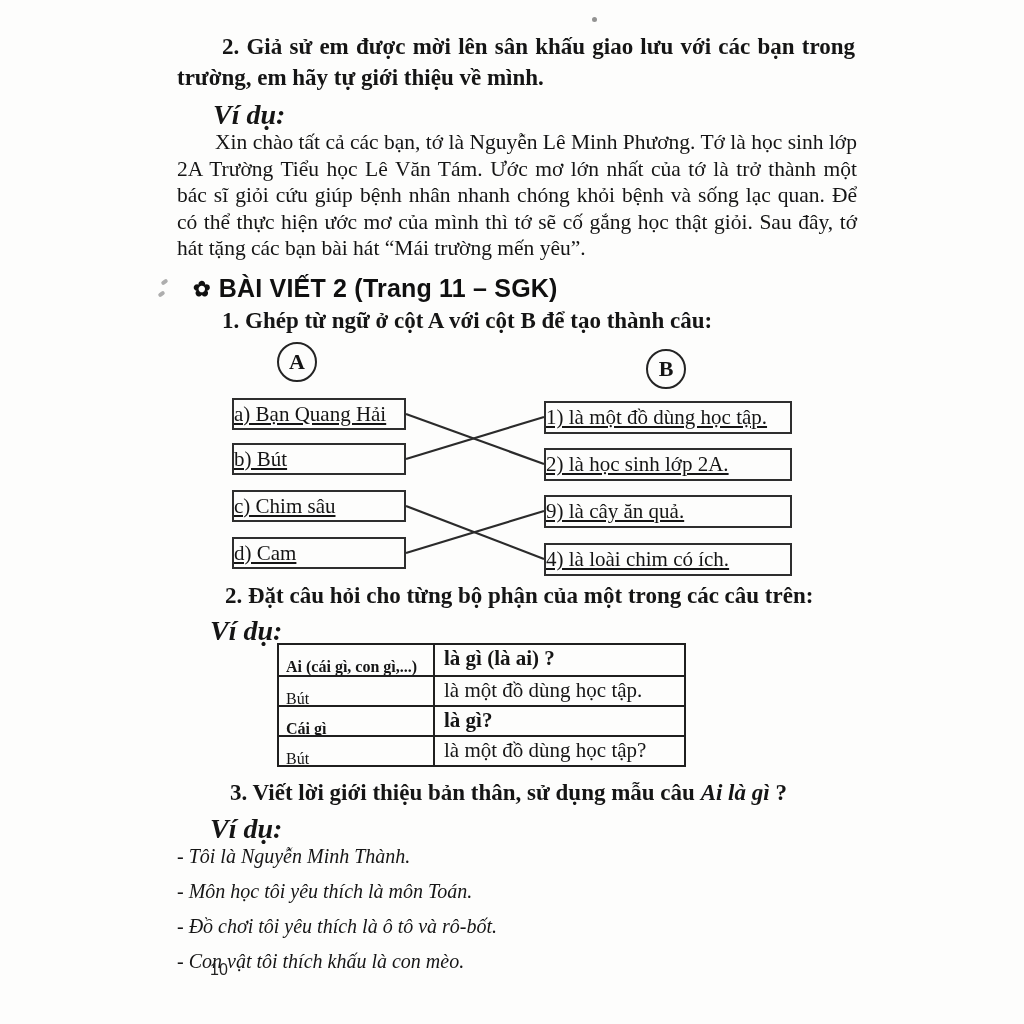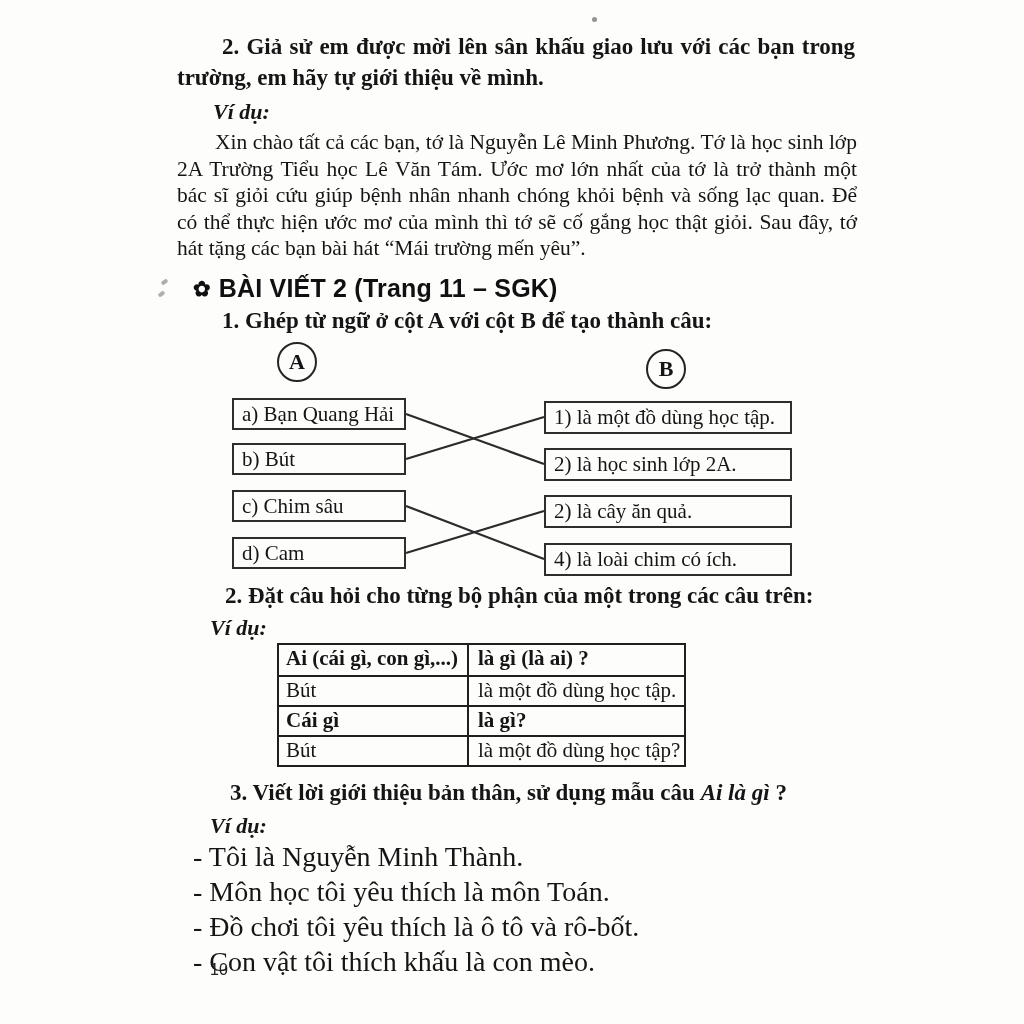--- a/index.html
+++ b/index.html
@@ -13,21 +13,21 @@
   }
   .abs { position:absolute; }
 
   
   .intro-title {
     left:177px; top:31px; width:678px;
     font-weight:bold; font-size:23px; line-height:31px;
     text-align:justify; text-indent:45px;
   }
   .vidu {
-    font-style:italic; font-weight:600; font-size:22px;
+    font-style:italic; font-weight:600; font-size:28px;
   }
   #vidu1 { left:213px; top:99px; }
   .example-para {
     left:177px; top:129px; width:680px;
     font-size:21.5px; line-height:26.5px;
     text-align:justify; text-indent:38px;
   }
 
   
   .section-heading {
@@ -51,21 +51,21 @@
     border:2px solid #242424; border-radius:50%;
     display:flex; align-items:center; justify-content:center;
     font-weight:bold; font-size:22px; background:#fdfdfc;
   }
   #circle-a { left:277px; top:342px; }
   #circle-b { left:646px; top:349px; }
 
   .mbox {
     border:2px solid #2e2e2e; background:#fdfdfc;
     font-size:21px; display:flex; align-items:center;
-    padding-left:8px; white-space:nowrap; overflow:hidden;
+    padding-left:0; white-space:nowrap; overflow:hidden;text-decoration:underline;
   }
   .mbox-left  { left:232px; width:174px; height:32px; }
   .mbox-right { left:544px; width:248px; height:33px; }
   #box-a { top:398px; } #box-b { top:443px; } #box-c { top:490px; } #box-d { top:537px; }
   #box-1 { top:401px;text-align:center; } #box-2 { top:448px; } #box-3 { top:495px; } #box-4 { top:543px; }
 
   #connector-svg { left:0; top:0; width:1024px; height:1024px; pointer-events:none; }
   #connector-svg line { stroke:#2b2b2b; stroke-width:2.2; }
 
   #vidu2 { left:210px; top:615px; }
@@ -73,26 +73,26 @@
 
   
   .qa-table {
     left:277px; top:643px; width:409px;
     border:2px solid #1f1f1f; background:#fdfdfc;
   }
   .trow { display:flex; height:30px; border-top:2px solid #1f1f1f; }
   .trow:first-child { border-top:none; }
   .trow.bold { font-weight:bold; }
   .tcell-l {
-    width:190px; border-right:2px solid #1f1f1f;
-    padding:1px 6px 0 7px; font-size:21px; white-space:nowrap; overflow:hidden;
+    width:156px; border-right:2px solid #1f1f1f;
+    padding:13px 6px 0 7px; font-size:16px; white-space:nowrap; overflow:hidden;
   }
   .tcell-r { flex:1; padding:1px 14px 0 9px; font-size:21px; white-space:nowrap; overflow:hidden; }
 
-  .example-list { left:193px; top:839px; font-size:28px; line-height:35px; }
+  .example-list { left:177px; top:839px; font-size:20px; line-height:35px;font-style:italic; }
 
   .page-number {
     left:194px; top:961px;
     font-family:"Liberation Sans", sans-serif;
     font-size:16px; color:#222;margin-left:16px;
   }
 
   
   .speck { background:#6f6f6f; border-radius:50%; opacity:0.75; }
   #speck-top { left:592px; top:17px; width:5px; height:5px; }
@@ -128,21 +128,21 @@
 <div class="abs circle" id="circle-a">A</div>
 <div class="abs circle" id="circle-b">B</div>
 
 <div class="abs mbox mbox-left" id="box-a">a) Bạn Quang Hải</div>
 <div class="abs mbox mbox-left" id="box-b">b) Bút</div>
 <div class="abs mbox mbox-left" id="box-c">c) Chim sâu</div>
 <div class="abs mbox mbox-left" id="box-d">d) Cam</div>
 
 <div class="abs mbox mbox-right" id="box-1">1) là một đồ dùng học tập.</div>
 <div class="abs mbox mbox-right" id="box-2">2) là học sinh lớp 2A.</div>
-<div class="abs mbox mbox-right" id="box-3">2) là cây ăn quả.</div>
+<div class="abs mbox mbox-right" id="box-3">9) là cây ăn quả.</div>
 <div class="abs mbox mbox-right" id="box-4">4) là loài chim có ích.</div>
 
 <div class="abs ex-title" id="ex2-title">2. Đặt câu hỏi cho từng bộ phận của một trong các câu trên:</div>
 <div class="abs vidu" id="vidu2">Ví dụ:</div>
 
 <div class="abs qa-table">
   <div class="trow bold">
     <div class="tcell-l">Ai (cái gì, con gì,...)</div>
     <div class="tcell-r">là gì (là ai) ?</div>
   </div>

